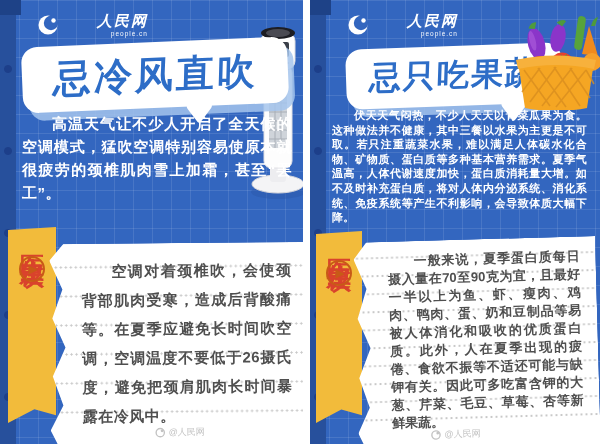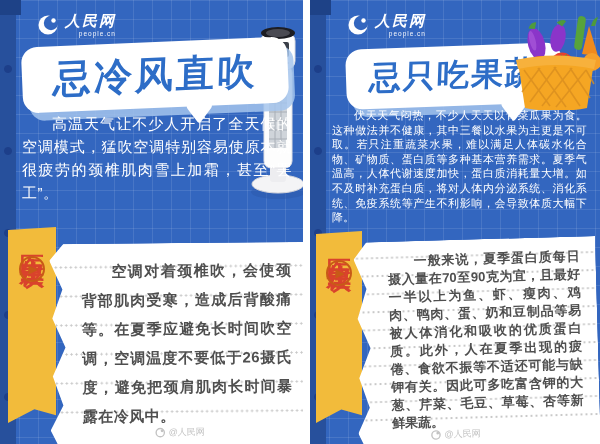--- a/index.html
+++ b/index.html
@@ -19,38 +19,38 @@
   .edge-strip { position:absolute; left:0; top:0; bottom:0; width:16px; z-index:1;
     background-color:#27509c;
     background-image:radial-gradient(circle, #1d3f8a 3.5px, transparent 4.5px);
     background-size:16px 82px; background-position:0 28px; }
   .corner-block { position:absolute; left:0; top:0; width:21px; height:15px;
     background:#1e4287; z-index:2; }
 
   .logo { position:absolute; top:13px; left:36px; display:flex; align-items:center;
     gap:5px; z-index:2; }
   .logo svg { display:block; }
-  .logo-text { color:#ffffff; line-height:1; }
+  .logo-text { color:#ffffff; line-height:1;margin-left:32px; }
   .logo-name { font-size:15px; font-weight:bold; font-style:italic; letter-spacing:2px; }
   .logo-domain { font-size:6.5px; letter-spacing:1px; text-align:right; margin-top:2px; opacity:.95; }
 
   .bubble { position:absolute; background:#ffffff; border-radius:16px; z-index:2;
     box-shadow:6px 8px 0 rgba(165,196,236,.85);
     display:flex; align-items:center; justify-content:center; }
   .card--left .bubble { left:22px; top:42px; width:266px; height:66px; transform:rotate(-2.4deg); }
   .card--right .bubble { left:36px; top:46px; width:216px; height:60px; transform:rotate(-2deg); }
   .bubble-tail { position:absolute; bottom:-11px; width:22px; height:22px;
     background:#ffffff; transform:rotate(55deg) skew(16deg); border-radius:3px; }
   .card--left .bubble-tail { left:62%; }
   .card--right .bubble-tail { left:72%; }
   .bubble-title { color:#2d6dc7; font-weight:bold; white-space:nowrap; transform:skewX(-4deg); }
   .card--left .bubble-title { font-size:38px; letter-spacing:3px; }
   .card--right .bubble-title { font-size:32px; letter-spacing:2px; }
 
-  .body-text { position:absolute; color:#ffffff; font-weight:normal; text-align:justify;
+  .body-text { position:absolute; color:#ffffff; font-weight:bold; text-align:justify;
     text-indent:2em; z-index:2; }
   .card--left .body-text { left:22px; right:11px; top:112px; font-size:15px; line-height:23px; letter-spacing:.5px; }
   .card--right .body-text { left:22px; right:13px; top:108px; font-size:11px; line-height:14.6px; letter-spacing:.2px; }
 
   .ribbon { position:absolute; z-index:2; background:#f2bb3b;
     clip-path:polygon(0 1.5%, 100% 0, 100% 96%, 55% 93%, 0 100%);
     display:flex; flex-direction:column; align-items:center; }
   .card--left .ribbon { left:8px; top:227px; width:48px; height:196px; }
   .card--right .ribbon { left:6px; top:231px; width:46px; height:192px; }
   .ribbon-label { writing-mode:vertical-rl; text-orientation:upright; color:#d9432c;

